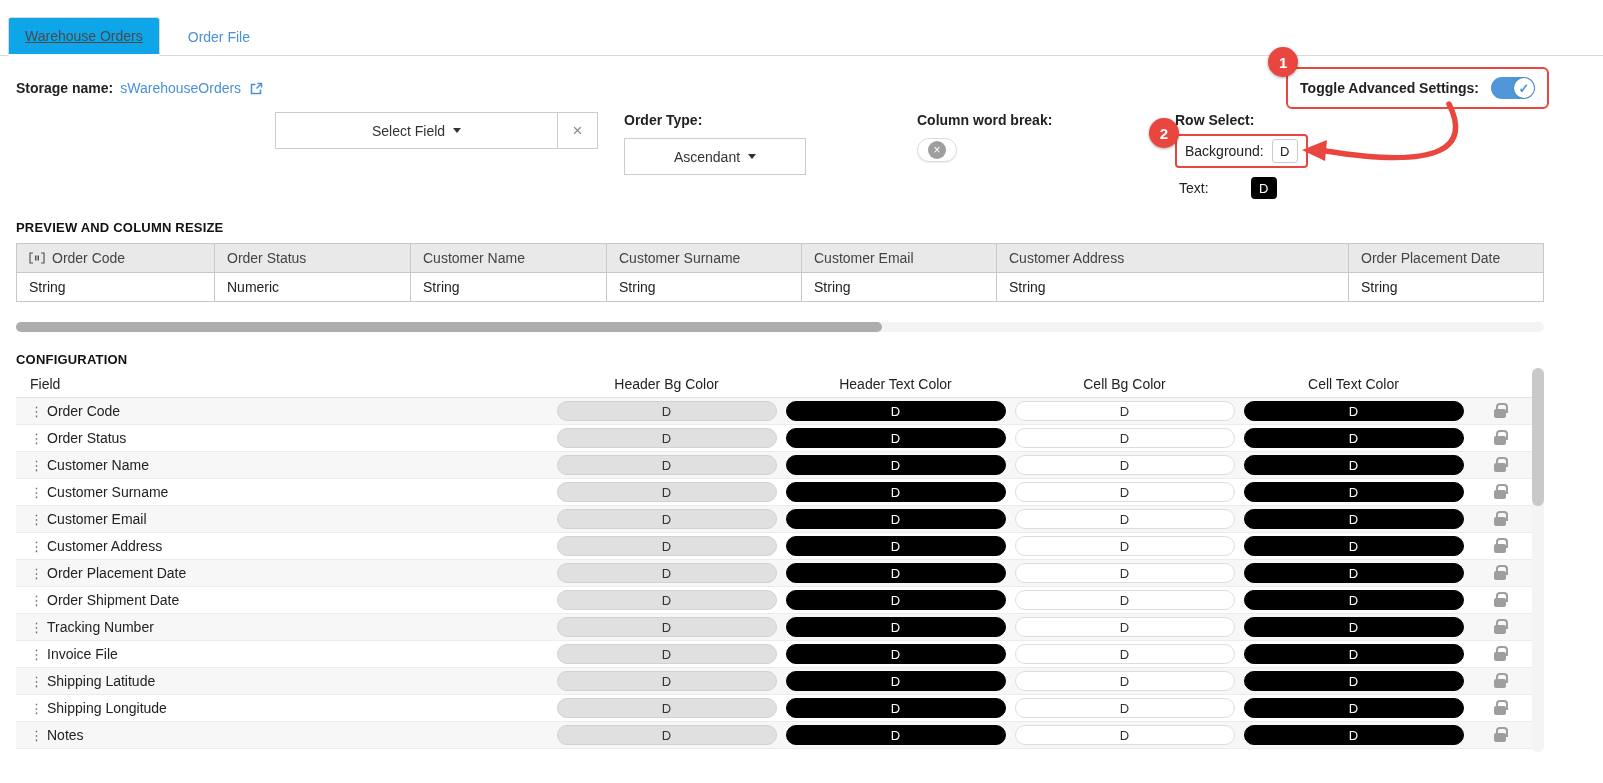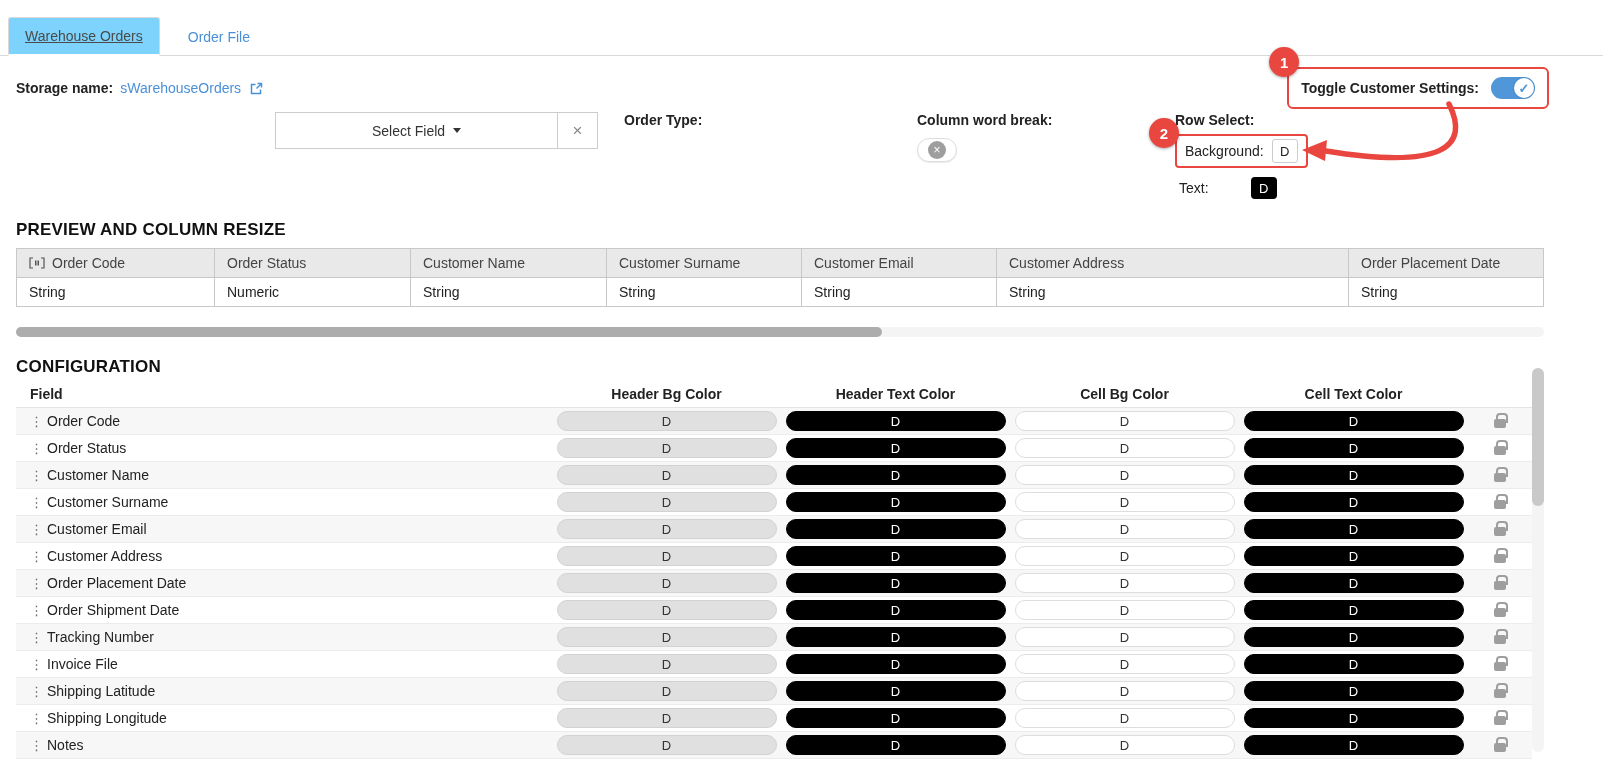--- a/index.html
+++ b/index.html
@@ -2,21 +2,21 @@
 <html><head>
 <meta charset="utf-8">
 <style>
   *{box-sizing:border-box;margin:0;padding:0;}
   html,body{width:1603px;height:783px;}
   body{background:#fff;font-family:"Liberation Sans",sans-serif;font-size:14px;color:#222;position:relative;overflow:hidden;}
 
   
   .tabbar{display:flex;align-items:flex-end;border-bottom:1px solid #d9d9d9;height:56px;padding:14px 0 0 8px;background:#fff;}
   .tab{padding:10px 16px;cursor:pointer;white-space:nowrap;}
-  .tab-active{border:1px solid #d9d9d9;border-bottom:2px solid #fff;margin-bottom:-1px;border-radius:3px 3px 0 0;color:#4a4a4a;text-decoration:underline;background:#7dd3fc;margin-top:38px;}
+  .tab-active{border:1px solid #d9d9d9;border-bottom:2px solid #fff;margin-bottom:-1px;border-radius:3px 3px 0 0;color:#4a4a4a;text-decoration:underline;background:#0ea5e9;margin-top:38px;}
   .tab-inactive{color:#4a90d9;margin-left:12px;}
 
   .content{padding:0 16px;position:relative;}
 
   
   .storage-row{display:flex;justify-content:space-between;align-items:center;margin-top:8px;height:48px;}
   .storage-left{display:flex;align-items:center;gap:7px;}
   .storage-label{font-weight:bold;}
   .storage-link{color:#4a90d9;text-decoration:none;cursor:pointer;}
   .ext-icon{display:inline-flex;margin-left:2px;}
@@ -53,21 +53,21 @@
   .ctrl-rowcolors{left:1159px;}
   .ctrl-rowcolors .ctrl-label{margin-bottom:6px;}
   .bg-box{position:relative;display:inline-flex;align-items:center;gap:8px;border:2px solid #e8463e;border-radius:4px;padding:3px 8px;}
   .bg-label{font-weight:normal;}
   .mini-d{min-width:26px;height:24px;display:inline-flex;align-items:center;justify-content:center;font-size:13px;border-radius:3px;cursor:pointer;font-family:inherit;}
   .mini-d.white{background:#fff;border:1px solid #ccc;color:#222;}
   .mini-d.black{background:#000;color:#fff;border:none;border-radius:4px;height:22px;}
   .text-line{display:flex;align-items:center;margin-top:9px;padding-left:4px;gap:42px;}
 
   
-  .section-title{font-weight:bold;font-size:17px;color:#111;letter-spacing:.2px;}
+  .section-title{font-weight:bold;font-size:13px;color:#111;letter-spacing:.2px;}
   .preview-section{margin-top:12px;}
   .preview-table{width:1528px;border:1px solid #c8c8c8;margin-top:8px;}
   .prow{display:flex;}
   .phead{background:#e9e9e9;height:29px;border-bottom:1px solid #c8c8c8;}
   .ptypes{background:#fff;height:28px;}
   .pcell{display:flex;align-items:center;padding-left:12px;border-right:1px solid #c8c8c8;overflow:hidden;white-space:nowrap;gap:7px;}
   .pcell:nth-child(7){border-right:none;}
   .phead .pcell{color:#444;}
   .prow .pcell:nth-child(1){width:198px;}
   .prow .pcell:nth-child(2){width:196px;}
@@ -78,21 +78,21 @@
   .prow .pcell:nth-child(7){width:194px;}
   .col-icon{display:none;line-height:0;}
   .phead .pcell:nth-child(1) .col-icon{display:inline-block;}
 
   .h-scroll{position:relative;width:1528px;height:10px;border-radius:5px;background:#f4f4f4;margin-top:20px;}
   .h-thumb{position:absolute;left:0;top:0;width:866px;height:10px;border-radius:5px;background:#adadad;cursor:pointer;}
 
   
   .config-section{margin-top:20px;}
   .cfg-table{width:1516px;}
-  .cfg-head{display:flex;height:27px;align-items:center;font-weight:bold;border-bottom:1px solid #e3e3e3;margin-top:4px;}
+  .cfg-head{display:flex;height:27px;align-items:center;font-weight:normal;border-bottom:1px solid #e3e3e3;margin-top:4px;}
   .cfg-body .cfg-row{display:flex;height:27px;align-items:center;border-bottom:1px solid #ececec;}
   .cfg-body .cfg-row:nth-child(odd){background:#f7f7f7;}
   .c-field{flex:0 0 536px;display:flex;align-items:center;padding-left:14px;gap:9px;overflow:hidden;white-space:nowrap;}
   .c-col{flex:0 0 229px;display:flex;align-items:center;justify-content:center;}
   .c-lock{flex:1;display:flex;align-items:center;justify-content:center;}
   .drag{color:#666;font-size:13px;cursor:grab;width:8px;display:inline-block;}
   .dbtn{width:220px;height:20px;border-radius:10px;font-size:13px;display:flex;align-items:center;justify-content:center;cursor:pointer;font-family:inherit;line-height:1;}
   .dbtn.gray{background:#e0e0e0;border:1px solid #d2d2d2;color:#333;}
   .dbtn.black{background:#000;border:1px solid #000;color:#fff;}
   .dbtn.white{background:#fff;border:1px solid #ddd;color:#333;}
@@ -121,21 +121,21 @@
       <a class="storage-link">sWarehouseOrders</a>
       <span class="ext-icon">
         <svg width="13" height="13" viewBox="0 0 13 13">
             <path d="M5.5 2.5 H1.5 V11.5 H10.5 V7.5" fill="none" stroke="#4a90d9" stroke-width="1.5"></path>
             <path d="M7.5 1.5 H11.5 V5.5" fill="none" stroke="#4a90d9" stroke-width="1.5"></path>
             <path d="M11.5 1.5 L6.5 6.5" fill="none" stroke="#4a90d9" stroke-width="1.5"></path>
           </svg>
       </span>
     </div>
     <div class="adv-box">
-      <span>Toggle Customer Settings:</span>
+      <span>Toggle Advanced Settings:</span>
       <div class="toggle">
         <div class="toggle-knob">
           <span>✓</span>
         </div>
       </div>
       <div class="step-badge badge1">1</div>
     </div>
   </div>
 
   <div class="ctrl-row">
@@ -148,20 +148,24 @@
           <span class="caret"></span>
         </div>
         <div class="clear-btn">
           <span>×</span>
         </div>
       </div>
     </div>
 
     <div class="ctrl ctrl-ordertype">
       <div class="ctrl-label">Order Type:</div>
+      <div class="dropdown dd-type">
+        <span>Ascendant</span>
+        <span class="caret"></span>
+      </div>
     </div>
 
     <div class="ctrl ctrl-wordbreak">
       <div class="ctrl-label">Column word break:</div>
       <div class="wb-btn">
         <span class="wb-circle">×</span>
       </div>
     </div>
 
     <div class="ctrl ctrl-rowcolors">

